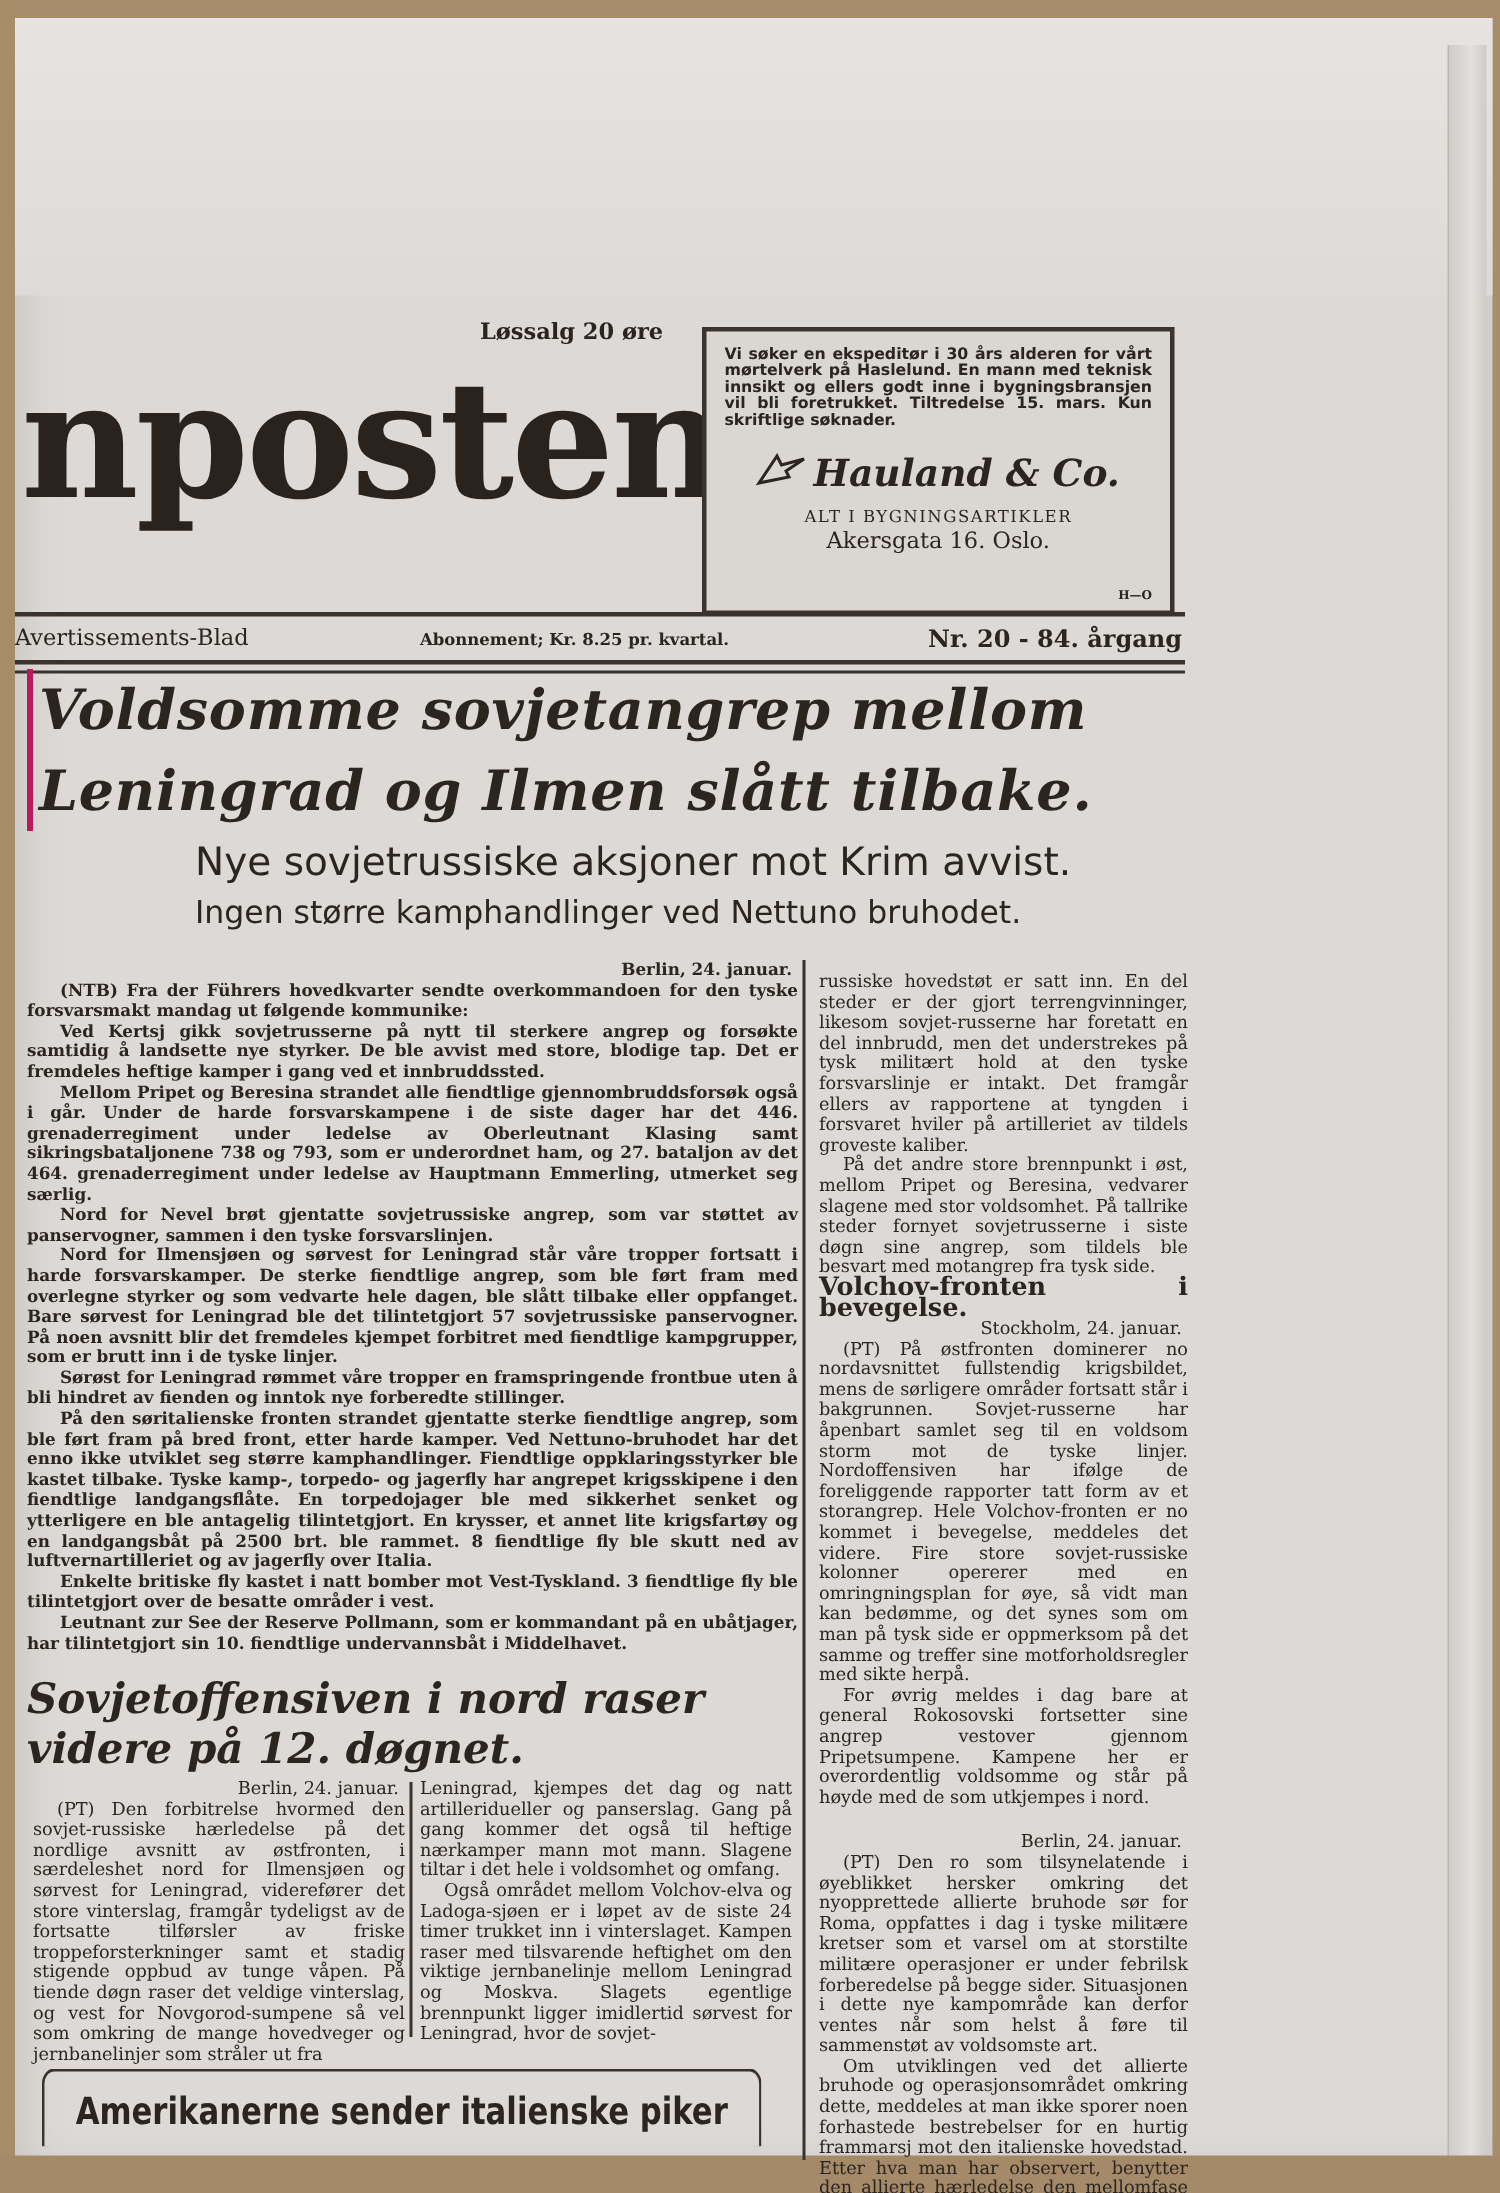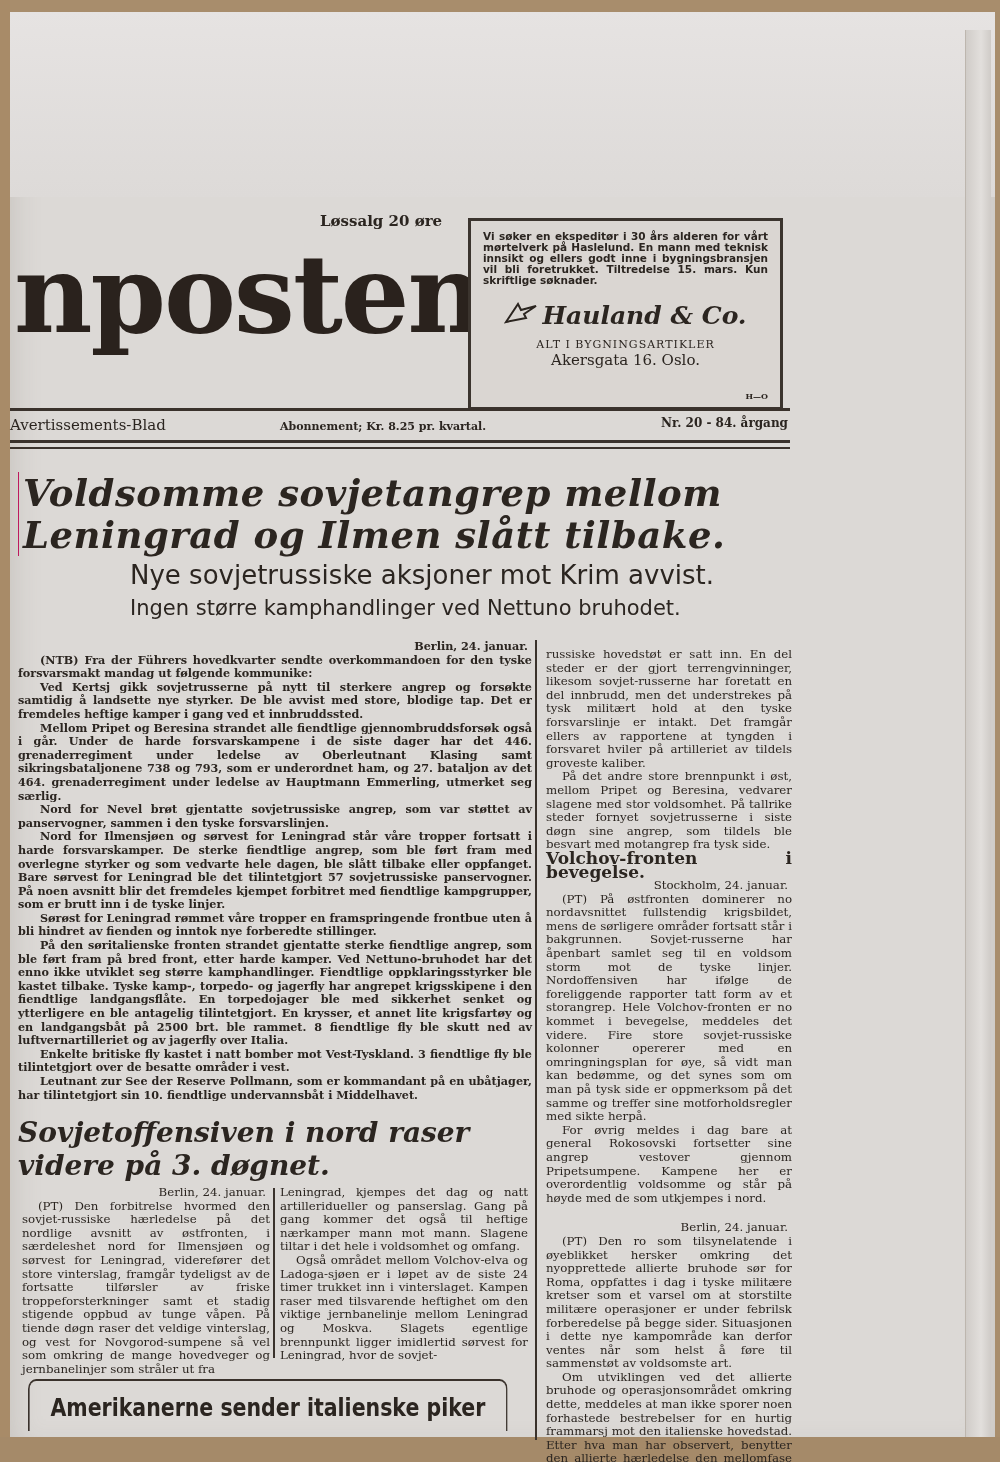--- a/index.html
+++ b/index.html
@@ -45,27 +45,27 @@
   .ad-logo { text-align: center; font-size: 25px; font-weight: bold; font-style: italic; margin-top: 14px; font-family: "DejaVu Serif", serif; }
   .ad-logo .arrow { display: inline-block; font-style: normal; margin-right: 4px; }
   .ad-line1 { text-align: center; font-size: 11px; margin-top: 8px; letter-spacing: 1px; }
   .ad-line2 { text-align: center; font-size: 15px; }
   .ad-code { position: absolute; right: 12px; bottom: 6px; font-size: 8px; font-weight: bold; margin-top: 44px; }
 
   .rule { position: absolute; left: 0; width: 780px; height: 3px; background: #3a322c; }
   .strip { position: absolute; left: 0; top: 414px; width: 780px; height: 24px; }
   .strip .l { position: absolute; left: 0; top: 2px; font-size: 15px; font-family: "DejaVu Serif", serif; }
   .strip .m { position: absolute; left: 270px; top: 6px; font-size: 11px; font-weight: bold; }
-  .strip .r { position: absolute; right: 2px; top: 2px; font-size: 12px; font-weight: bold; }
+  .strip .r { position: absolute; right: 2px; top: 2px; font-size: 16px; font-weight: bold; }
 
   .headline {
-    position: absolute; left: 8px; top: 472px; width: 780px;
-    font-size: 37px; font-weight: bold; font-style: italic; line-height: 42px;
+    position: absolute; left: 8px; top: 446px; width: 780px;
+    font-size: 37px; font-weight: bold; font-style: italic; line-height: 54px;
     font-family: "DejaVu Serif", serif; letter-spacing: .5px;
-    border-left: 1px solid #be185d; padding-left: 4px;
+    border-left: 4px solid #be185d; padding-left: 4px;
   }
   .sub1 { position: absolute; left: 120px; top: 560px; font-size: 26px; font-family: "DejaVu Sans", sans-serif; font-weight: normal; }
   .sub2 { position: absolute; left: 120px; top: 596px; font-size: 21px; font-family: "DejaVu Sans", sans-serif; }
 
   .col-main { position: absolute; left: 8px; top: 640px; width: 514px; font-size: 11.2px; font-weight: bold; line-height: 13.6px; text-align: justify; font-family: "DejaVu Serif", serif; }
   .col-main p { margin: 0; text-indent: 22px; }
   .dateline { text-align: right; font-weight: bold; margin: 0; padding-right: 4px; }
   .vline { position: absolute; background: #3a322c; width: 1.5px; }
 
   .h2 { position: absolute; left: 8px; top: 1116px; width: 512px; font-size: 28px; font-weight: bold; font-style: italic; line-height: 33px; font-family: "DejaVu Serif", serif; }
@@ -136,21 +136,21 @@
     <p>Nord for Ilmensjøen og sørvest for Leningrad står våre tropper fortsatt i harde forsvarskamper. De sterke fiendtlige angrep, som ble ført fram med overlegne styrker og som vedvarte hele dagen, ble slått tilbake eller oppfanget. Bare sørvest for Leningrad ble det tilintetgjort 57 sovjetrussiske panservogner. På noen avsnitt blir det fremdeles kjempet forbitret med fiendtlige kampgrupper, som er brutt inn i de tyske linjer.</p>
     <p>Sørøst for Leningrad rømmet våre tropper en framspringende frontbue uten å bli hindret av fienden og inntok nye forberedte stillinger.</p>
     <p>På den søritalienske fronten strandet gjentatte sterke fiendtlige angrep, som ble ført fram på bred front, etter harde kamper. Ved Nettuno-bruhodet har det enno ikke utviklet seg større kamphandlinger. Fiendtlige oppklaringsstyrker ble kastet tilbake. Tyske kamp-, torpedo- og jagerfly har angrepet krigsskipene i den fiendtlige landgangsflåte. En torpedojager ble med sikkerhet senket og ytterligere en ble antagelig tilintetgjort. En krysser, et annet lite krigsfartøy og en landgangsbåt på 2500 brt. ble rammet. 8 fiendtlige fly ble skutt ned av luftvernartilleriet og av jagerfly over Italia.</p>
     <p>Enkelte britiske fly kastet i natt bomber mot Vest-Tyskland. 3 fiendtlige fly ble tilintetgjort over de besatte områder i vest.</p>
     <p>Leutnant zur See der Reserve Pollmann, som er kommandant på en ubåtjager, har tilintetgjort sin 10. fiendtlige undervannsbåt i Middelhavet.</p>
   </div>
 
   <div class="vline" style="left:525px; top:640px; height:800px;"></div>
   <div class="vline" style="left:263px; top:1188px; height:170px;"></div>
 
-  <div class="h2">Sovjetoffensiven i nord raser videre på 3. døgnet.</div>
+  <div class="h2">Sovjetoffensiven i nord raser videre på 12. døgnet.</div>
   <div class="col-a">
     <p class="dateline">Berlin, 24. januar.</p>
     <p>(PT) Den forbitrelse hvormed den sovjet-russiske hærledelse på det nordlige avsnitt av østfronten, i særdeleshet nord for Ilmensjøen og sørvest for Leningrad, viderefører det store vinterslag, framgår tydeligst av de fortsatte tilførsler av friske troppeforsterkninger samt et stadig stigende oppbud av tunge våpen. På tiende døgn raser det veldige vinterslag, og vest for Novgorod-sumpene så vel som omkring de mange hovedveger og jernbanelinjer som stråler ut fra</p>
   </div>
   <div class="col-b">
     <p style="text-indent:0">Leningrad, kjempes det dag og natt artilleridueller og panserslag. Gang på gang kommer det også til heftige nærkamper mann mot mann. Slagene tiltar i det hele i voldsomhet og omfang.</p>
     <p>Også området mellom Volchov-elva og Ladoga-sjøen er i løpet av de siste 24 timer trukket inn i vinterslaget. Kampen raser med tilsvarende heftighet om den viktige jernbanelinje mellom Leningrad og Moskva. Slagets egentlige brennpunkt ligger imidlertid sørvest for Leningrad, hvor de sovjet-</p>
   </div>
 
   <div class="banner">Amerikanerne sender italienske piker</div>

